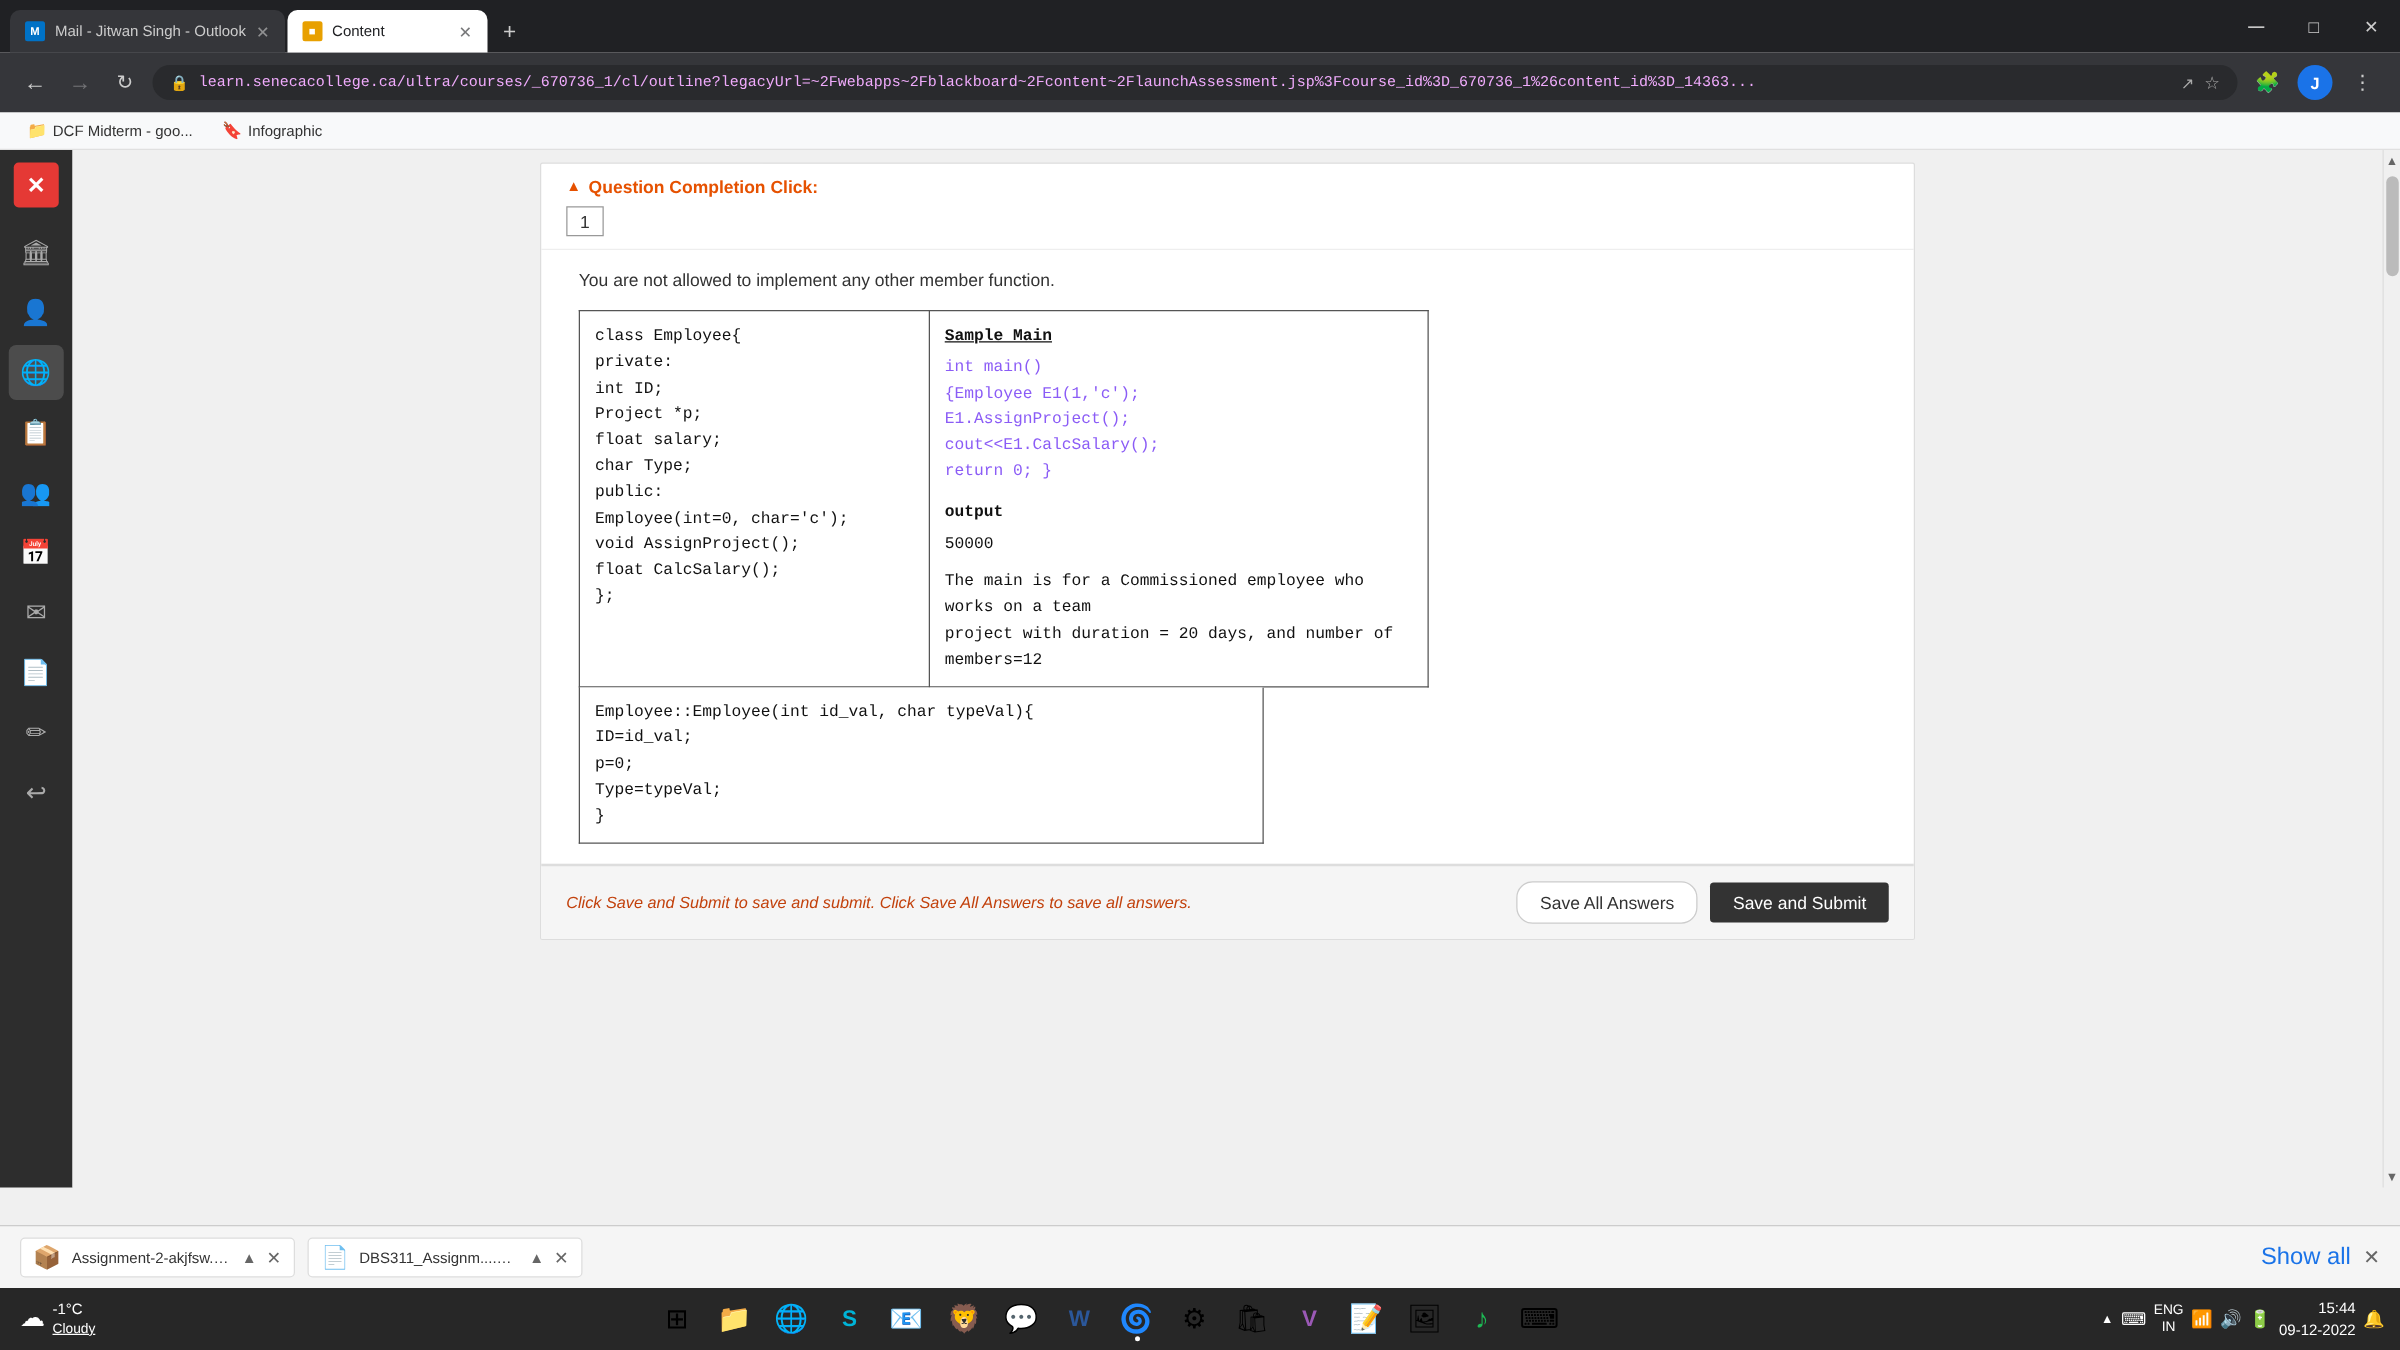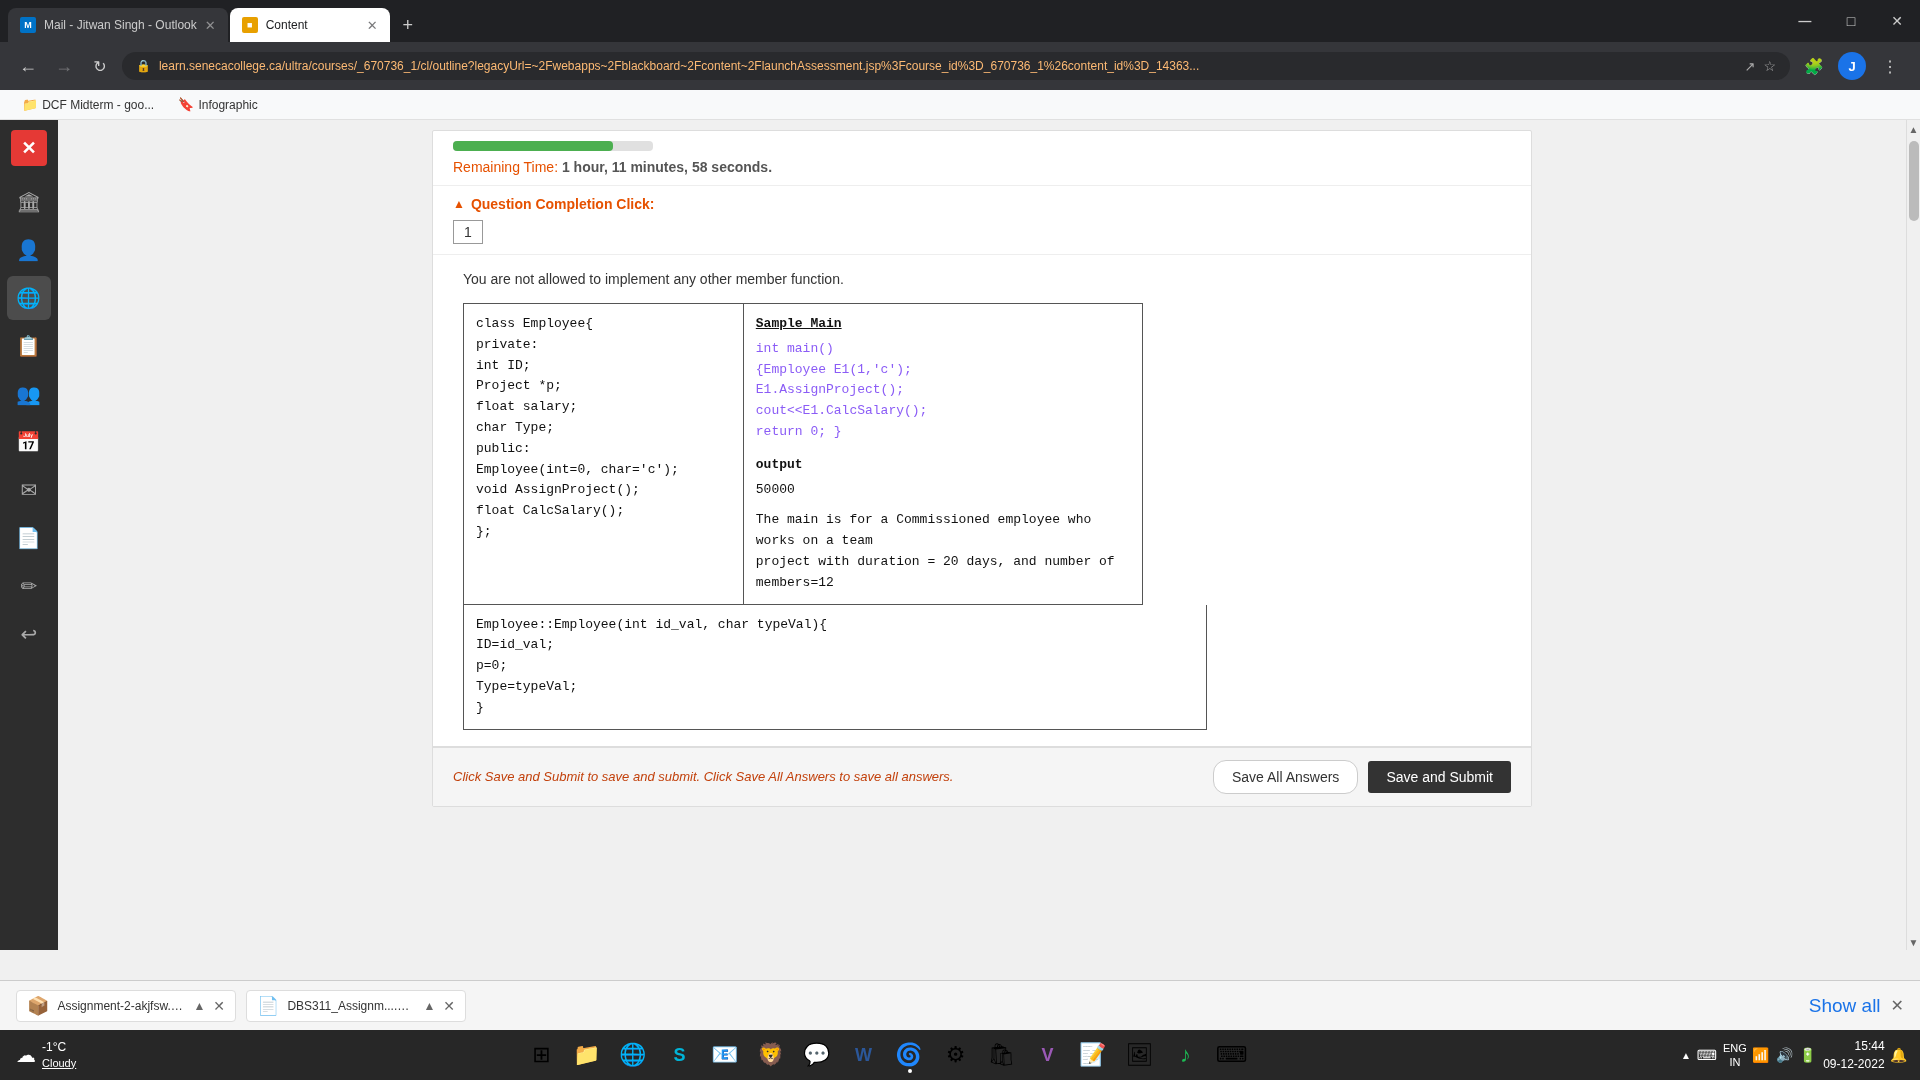--- a/index.html
+++ b/index.html
@@ -29,21 +29,21 @@
       <div style="width:46px;height:32px;display:flex;align-items:center;justify-content:center;color:#ccc;font-size:14px;cursor:pointer;">✕</div>
     </div>
   </div>
 
   <div style="display:flex;align-items:center;padding:6px 14px;height:48px;gap:8px;background:#35363a;">
     <div style="color:#ccc;font-size:18px;cursor:pointer;width:28px;height:28px;display:flex;align-items:center;justify-content:center;border-radius:50%;">←</div>
     <div style="color:rgba(255,255,255,0.3);font-size:18px;cursor:pointer;width:28px;height:28px;display:flex;align-items:center;justify-content:center;border-radius:50%;">→</div>
     <div style="color:#ccc;font-size:16px;cursor:pointer;width:28px;height:28px;display:flex;align-items:center;justify-content:center;border-radius:50%;">↻</div>
     <div style="flex:1;background:#292a2d;border-radius:20px;padding:6px 14px;color:#e8eaed;font-size:12px;display:flex;align-items:center;gap:8px;cursor:text;">
       <span style="color:#8ab4f8;font-size:12px;">🔒</span>
-      <span style="flex:1;font-size:12px;color:#fdba74;white-space:nowrap;overflow:hidden;text-overflow:ellipsis;">learn.senecacollege.ca/ultra/courses/_670736_1/cl/outline?legacyUrl=~2Fwebapps~2Fblackboard~2Fcontent~2FlaunchAssessment.jsp%3Fcourse_id%3D_670736_1%26content_id%3D_14363...</span>
+      <span style="flex:1;font-size:12px;color:#f0abfc;white-space:nowrap;overflow:hidden;text-overflow:ellipsis;font-family:Liberation Mono, monospace;">learn.senecacollege.ca/ultra/courses/_670736_1/cl/outline?legacyUrl=~2Fwebapps~2Fblackboard~2Fcontent~2FlaunchAssessment.jsp%3Fcourse_id%3D_670736_1%26content_id%3D_14363...</span>
       <span style="color:#aaa;font-size:13px;">↗</span>
       <span style="color:#aaa;font-size:14px;">☆</span>
     </div>
     <div style="color:#ccc;width:32px;height:32px;display:flex;align-items:center;justify-content:center;border-radius:50%;cursor:pointer;font-size:16px;">🧩</div>
     <div style="width:28px;height:28px;border-radius:50%;background:#1a73e8;color:white;display:flex;align-items:center;justify-content:center;font-size:13px;font-weight:bold;cursor:pointer;">J</div>
     <div style="color:#ccc;width:32px;height:32px;display:flex;align-items:center;justify-content:center;border-radius:50%;cursor:pointer;font-size:16px;">⋮</div>
   </div>
 </div>
 
 <div style="background:#f8f9fa;border-bottom:1px solid #e0e0e0;padding:4px 16px;display:flex;align-items:center;gap:12px;height:30px;">
@@ -70,29 +70,20 @@
     <div style="width:44px;height:44px;border-radius:6px;display:flex;align-items:center;justify-content:center;color:#aaa;font-size:20px;cursor:pointer;">✉</div>
     <div style="width:44px;height:44px;border-radius:6px;display:flex;align-items:center;justify-content:center;color:#aaa;font-size:20px;cursor:pointer;">📄</div>
     <div style="width:44px;height:44px;border-radius:6px;display:flex;align-items:center;justify-content:center;color:#aaa;font-size:20px;cursor:pointer;">✏</div>
     <div style="width:44px;height:44px;border-radius:6px;display:flex;align-items:center;justify-content:center;color:#aaa;font-size:20px;cursor:pointer;">↩</div>
   </div>
 
   <div style="flex:1;background:#f0f0f0;overflow-y:auto;padding:10px 20px 10px 20px;">
 
     <div style="background:white;border:1px solid #ddd;border-radius:2px;max-width:1100px;margin:0 auto;">
 
-      <div style="padding:10px 20px;border-bottom:1px solid #eee;">
-        <div style="width:200px;height:10px;background:#e0e0e0;border-radius:4px;margin-bottom:8px;">
-          <div style="height:10px;background:#4caf50;border-radius:4px;width:80%;"></div>
-        </div>
-        <div style="font-size:14px;color:#555;">
-          <span style="color:#e65100;font-weight:normal;">Remaining Time:</span>
-          <span style="font-weight:bold;color:#333;"> </span><span style="font-weight:bold;">1 hour, </span><span style="font-weight:bold;">11 minutes, </span><span style="font-weight:bold;">58 seconds.</span>
-        </div>
-      </div>
 
       <div style="padding:10px 20px;border-bottom:1px solid #eee;">
         <div style="font-size:14px;color:#e65100;font-weight:bold;display:flex;align-items:center;gap:6px;margin-bottom:8px;">
           <span style="color:#e65100;font-size:12px;">▲</span>
           <span>Question Completion Click:</span>
         </div>
         <div style="display:inline-block;border:1px solid #999;padding:3px 10px;font-size:14px;color:#333;background:white;">
           <span>1</span>
         </div>
       </div>
@@ -126,21 +117,21 @@
               <div style="height:12px;"></div>
               <div style="font-weight:bold;font-family:'Courier New',monospace;font-size:13px;">output</div>
               <div style="font-family:'Courier New',monospace;font-size:13px;margin-top:4px;">50000</div>
               <div style="height:10px;"></div>
               <div style="font-family:'Courier New',monospace;font-size:13px;line-height:1.6;color:#111;">The main is for a Commissioned employee who works on a team<br>project with duration = 20 days, and number of members=12</div>
             </td>
           </tr>
         </tbody>
           </table>
 
-        <table style="border-collapse:collapse;width:744px;margin-bottom:16px;border:1px solid #555;border-top:0;">
+        <table style="border-collapse:collapse;width:548px;margin-bottom:16px;border:1px solid #555;border-top:0;">
           <tbody>
               <tr>
             <td colspan="2" style="padding:10px 12px;border:1px solid #555;border-top:0;font-family:'Courier New',monospace;font-size:13px;line-height:1.6;color:#111;background:white;width:680px;">
               <pre style="font-family:'Courier New',monospace;font-size:13px;line-height:1.6;white-space:pre;color:#111;margin:0;">Employee::Employee(int id_val, char typeVal){
 ID=id_val;
 p=0;
 Type=typeVal;
 }</pre>
             </td>
           </tr>

